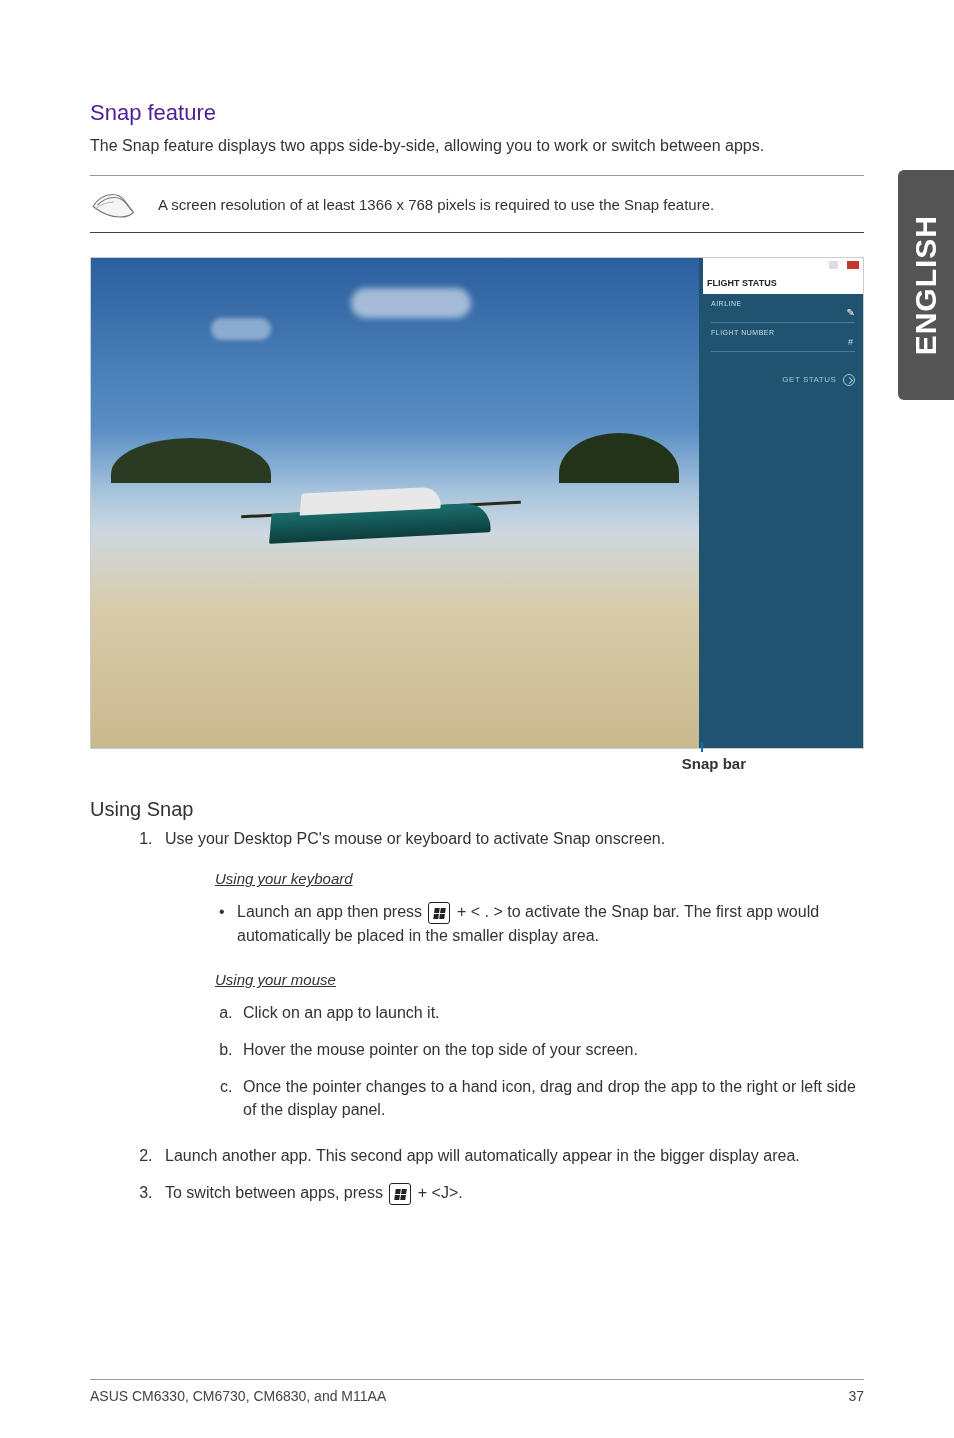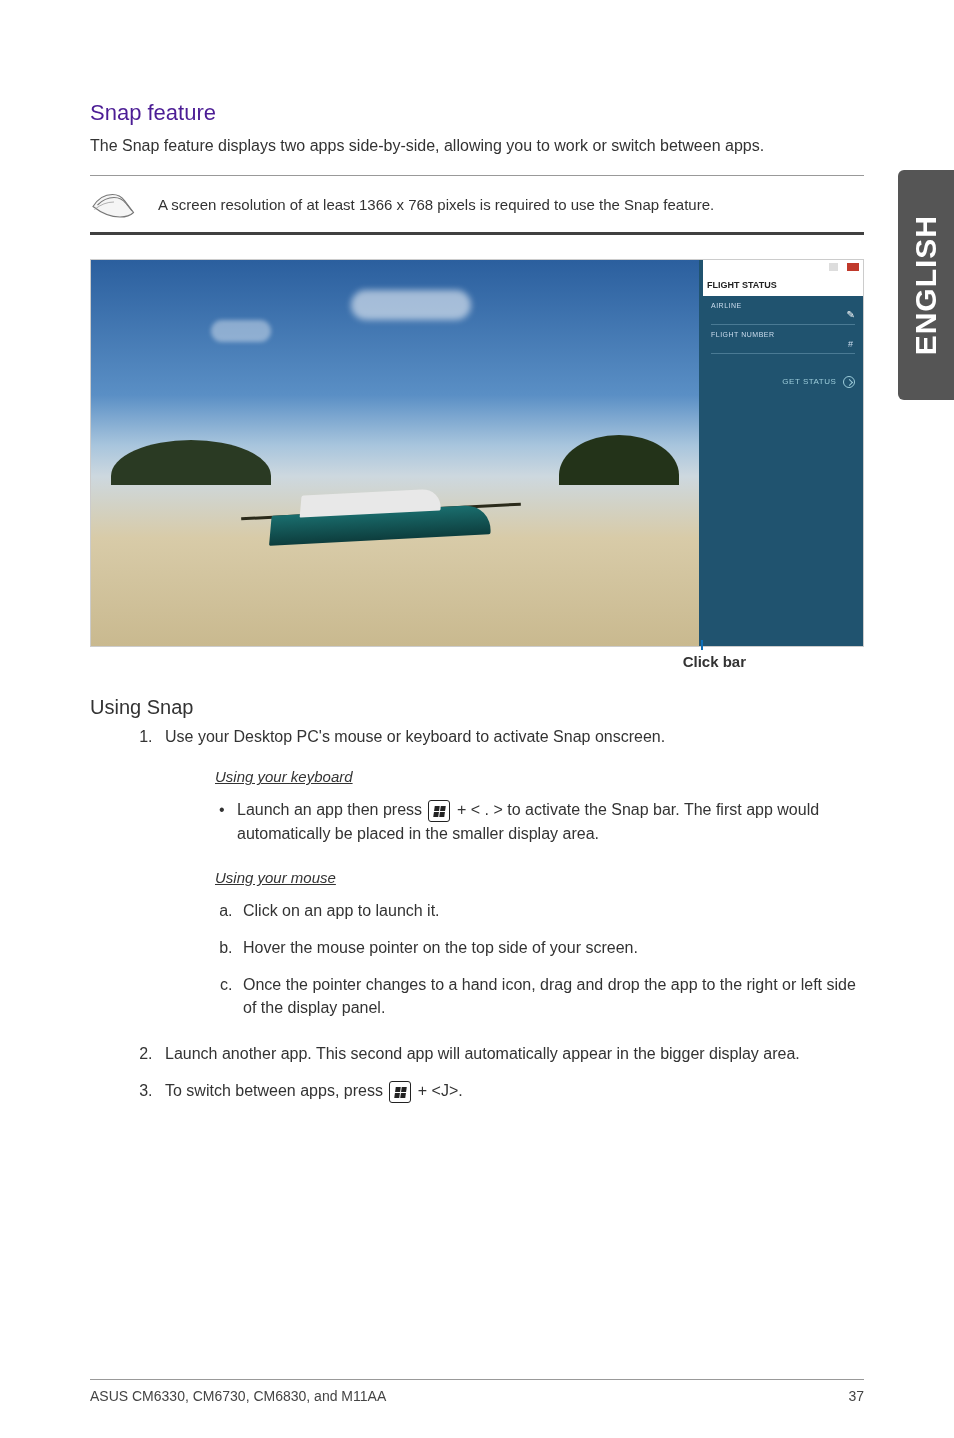--- a/index.html
+++ b/index.html
@@ -42,30 +42,30 @@
   }
   p.intro {
     font-size: 16px;
     line-height: 1.45;
     margin-bottom: 18px;
   }
   .note-row {
     display: flex;
     align-items: center;
     border-top: 1px solid #999;
-    border-bottom: 3px solid #404040;
+    border-bottom: 1px solid #404040;
     padding: 8px 0;
     margin-bottom: 24px;
     gap: 20px;
   }
   .note-icon svg { width: 48px; height: 36px; }
   .note-text { font-size: 15px; flex: 1; }
   .screenshot {
     width: 100%;
-    height: 388px;
+    height: 492px;
     display: flex;
     border: 1px solid #ccc;
     position: relative;
     margin-bottom: 6px;
   }
   .photo-pane {
     flex: 1;
     background: linear-gradient(to bottom, #2b5f9e 0%, #5a8fc5 35%, #a8c5dd 48%, #cdd8df 56%, #d8cba8 72%, #c9b98f 100%);
     position: relative;
     overflow: hidden;
@@ -180,21 +180,21 @@
           <span class="hash">#</span>
         </div>
       <div class="getstatus">
         <span>GET STATUS</span>
         <span class="arrow-circle"></span>
       </div>
     </div>
     <div class="snap-arrow-line"></div>
   </div>
 
-  <div class="snap-label">Click bar</div>
+  <div class="snap-label">Snap bar</div>
 
   <h2 class="sub-heading">Using Snap</h2>
 
   <ol class="main-list">
     <li>
       <span>Use your Desktop PC's mouse or keyboard to activate Snap onscreen.</span>
 
       <div class="sub-block">
         <span class="sub-under">Using your keyboard</span>
         <ul class="bullet">

